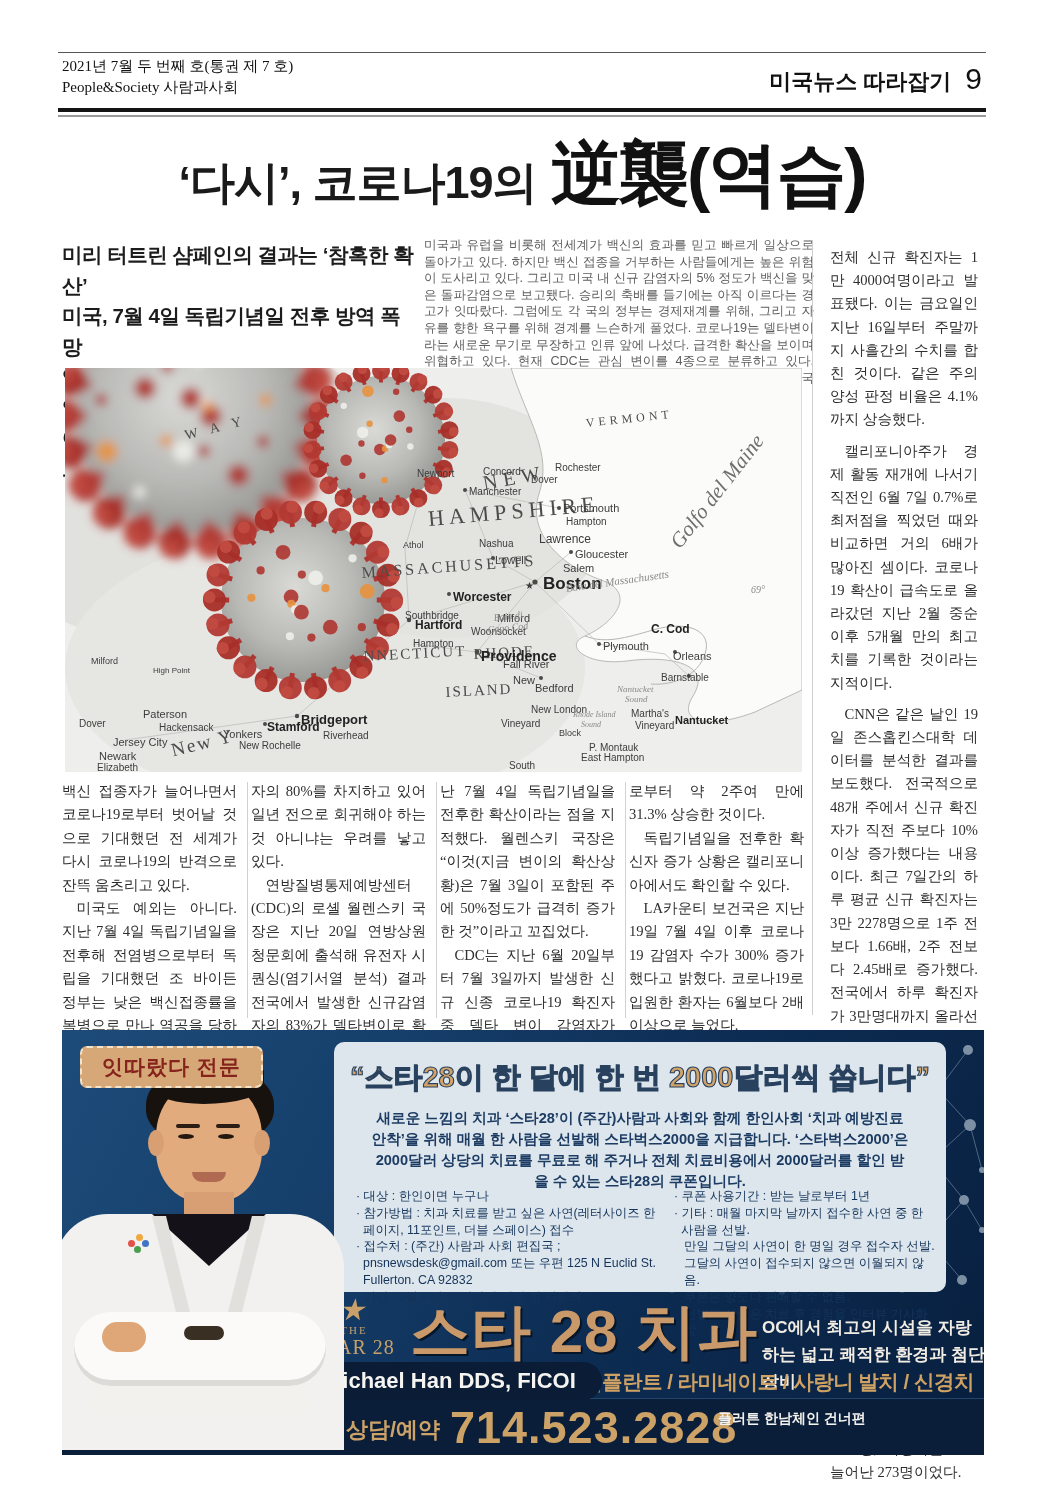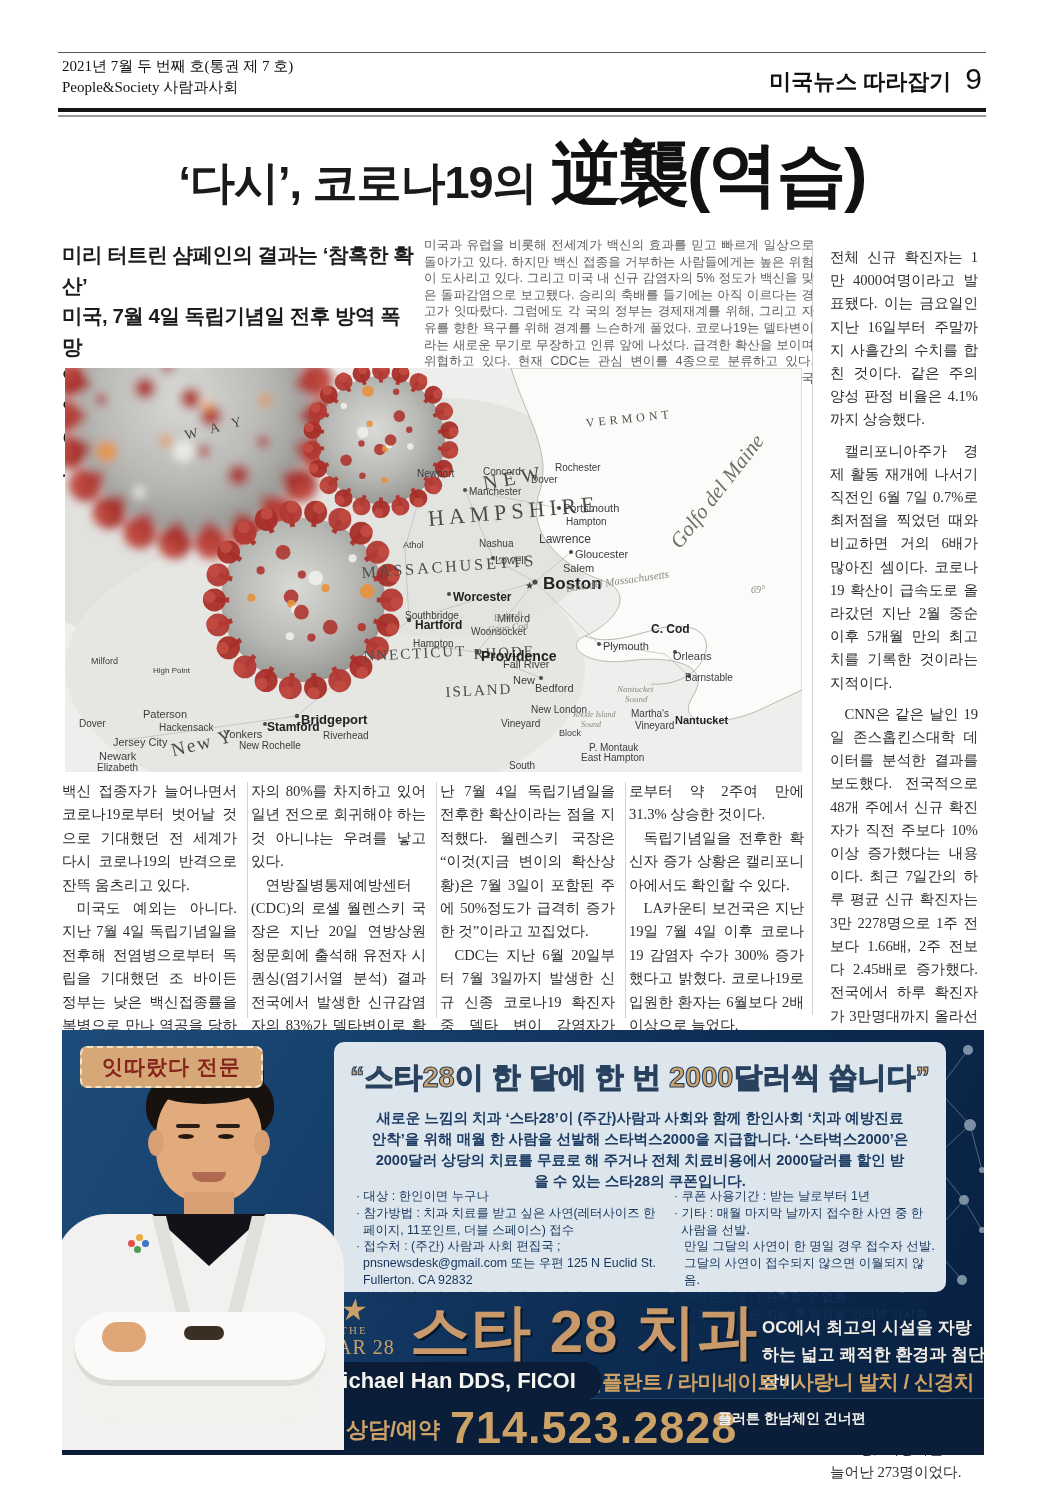--- a/index.html
+++ b/index.html
@@ -459,21 +459,21 @@
       <span class="map-label lbl-city" style="left: 406px; top: 258px; font-size: 10px;">Woonsocket</span>
       <span class="map-label lbl-city-lg" style="left: 350px; top: 250px; font-size: 12px;">Hartford</span>
       <span class="map-label lbl-city-lg" style="left: 416px; top: 280px; font-size: 14px;">Providence</span>
       <span class="map-label lbl-city" style="left: 348px; top: 270px; font-size: 10px;">Hampton</span>
       <span class="map-label lbl-city" style="left: 438px; top: 290px; font-size: 11px;">Fall River</span>
       <span class="map-label lbl-city" style="left: 448px; top: 306px; font-size: 11px;">New</span>
       <span class="map-label lbl-city" style="left: 470px; top: 314px; font-size: 11px;">Bedford</span>
       <span class="map-label lbl-city" style="left: 538px; top: 272px; font-size: 11px;">Plymouth</span>
       <span class="map-label lbl-city-lg" style="left: 586px; top: 254px; font-size: 12px;">C. Cod</span>
       <span class="map-label lbl-city" style="left: 608px; top: 282px; font-size: 11px;">Orleans</span>
-      <span class="map-label lbl-city" style="left: 596px; top: 304px; font-size: 10px; margin-left: 24px;">Barnstable</span>
+      <span class="map-label lbl-city" style="left: 596px; top: 304px; font-size: 10px;">Barnstable</span>
       <span class="map-label lbl-city-lg" style="left: 610px; top: 346px; font-size: 11px;">Nantucket</span>
       <span class="map-label lbl-city" style="left: 566px; top: 340px; font-size: 10px;">Martha's</span>
       <span class="map-label lbl-city" style="left: 570px; top: 352px; font-size: 10px;">Vineyard</span>
       <span class="map-label lbl-water" style="left: 552px; top: 316px; font-size: 9px;">Nantucket</span>
       <span class="map-label lbl-water" style="left: 560px; top: 326px; font-size: 9px;">Sound</span>
       <span class="map-label lbl-water-lg" style="left: 600px; top: 170px; font-size: 21px; transform: rotate(-52deg);">Golfo del Maine</span>
       <span class="map-label lbl-water" style="left: 500px; top: 214px; font-size: 11px; transform: rotate(-8deg);">Baia del Massachusetts</span>
       <span class="map-label lbl-water" style="left: 428px; top: 244px; font-size: 10px; transform: rotate(-6deg);">Baia di</span>
       <span class="map-label lbl-water" style="left: 422px; top: 256px; font-size: 10px; transform: rotate(-6deg);">Capo Cod</span>
       <span class="map-label lbl-city" style="left: 498px; top: 134px; font-size: 11px;">Portsmouth</span>

